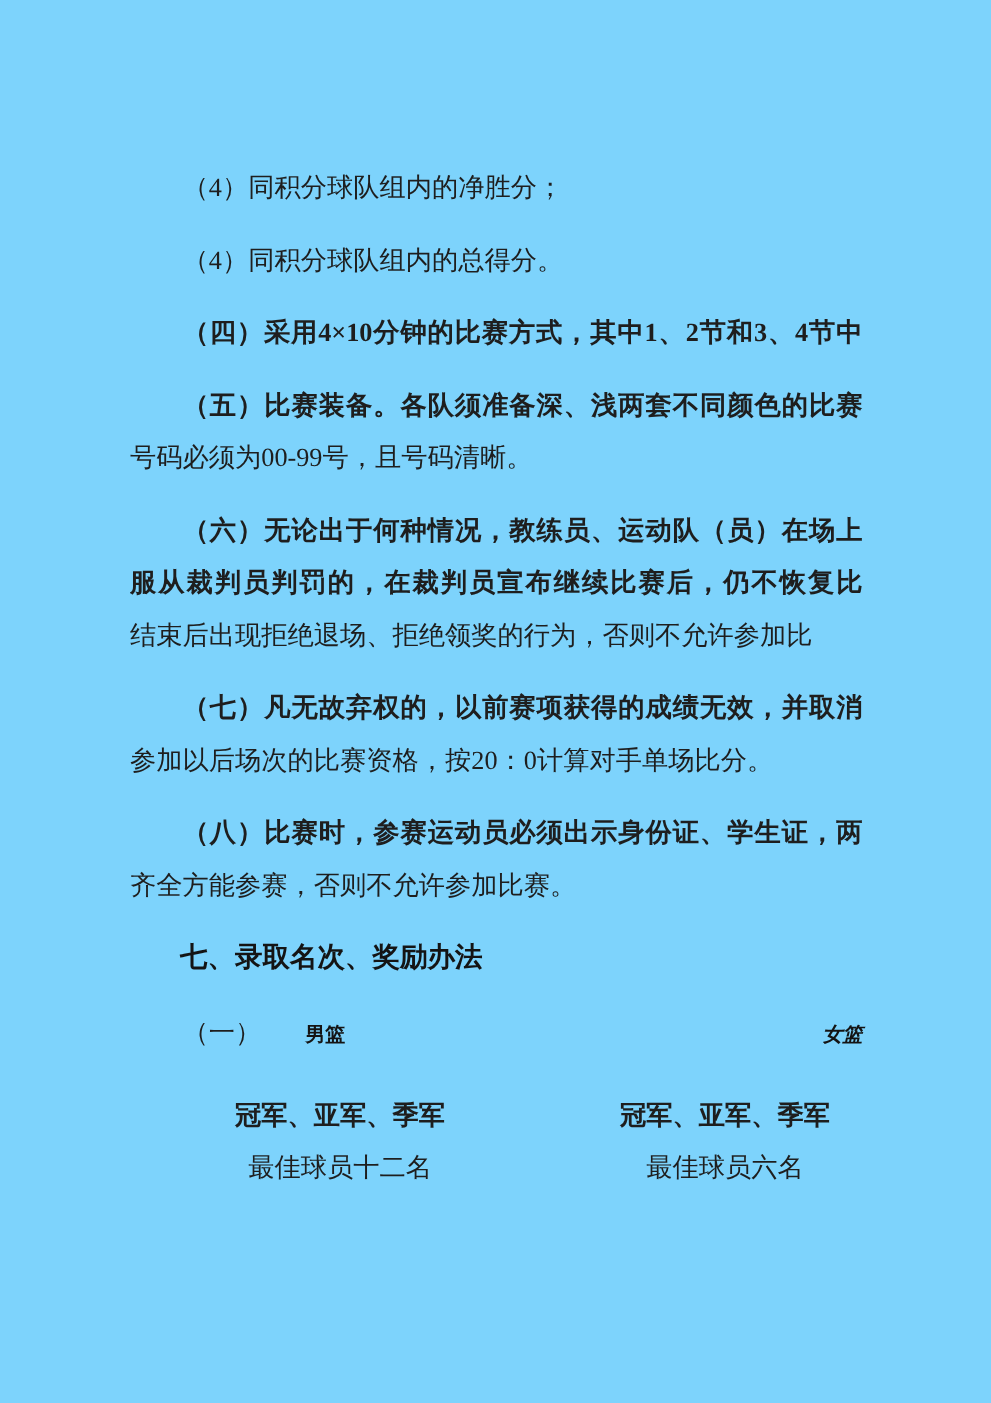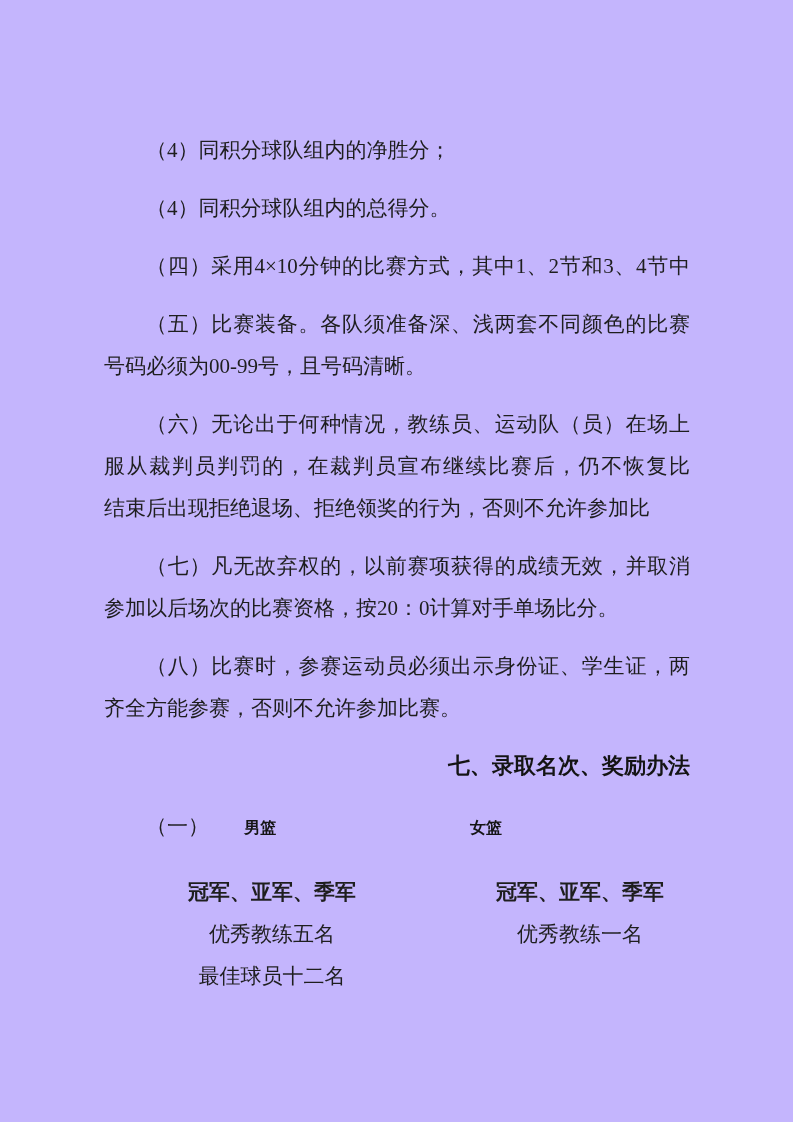--- a/index.html
+++ b/index.html
@@ -5,67 +5,68 @@
   html, body {
     margin: 0;
     padding: 0;
     background: #ffffff;
   }
   .page {
     position: relative;
     width: 793px;
     height: 1122px;
     margin: 0 auto;
-    background: #c4b5fd;
+    background: #7dd3fc;
     color: #1e1e1e;
     box-sizing: border-box;
     padding: 129px 103px 0 104px;
     overflow: hidden;
     font-family: "Liberation Serif", "DejaVu Serif", serif;
   }
   .para { margin: 0; padding: 0; }
   .line {
     font-size: 21px;
     line-height: 42px;
     height: 42px;
     overflow: hidden;
   }
   .j {
     text-align: justify;
     text-align-last: justify;
+    font-weight: bold;
   }
   .ind { text-indent: 42px; }
   .section-heading {
     margin: 0;
     font-family: "Liberation Sans", "DejaVu Sans", sans-serif;
     font-weight: bold;
     font-size: 22px;
     line-height: 42px;
     height: 42px;
     text-indent: 40px;
     color: #141414;
-    text-align: right;
   }
   .award-header-row {
     display: flex;
     margin-top: 18px;
     line-height: 42px;
     height: 42px;
     font-size: 21px;
   }
   .award-header-left {
     width: 336px;
     text-align: left;
     padding-left: 42px;
     box-sizing: border-box;
   }
   .award-header-right {
     flex: 1;
-    text-align: left;
+    text-align: right;
     padding-left: 30px;
+    font-style: italic;
   }
   .gender-label {
     font-family: "Liberation Sans", "DejaVu Sans", sans-serif;
     font-weight: bold;
     font-size: 16px;
     color: #141414;
   }
   .gender-label.men { margin-left: 30px; }
   .award-row {
     display: flex;
@@ -143,22 +144,19 @@
     <div class="award-header-right">
       <span class="gender-label">女篮</span>
     </div>
   </div>
 
   <div class="award-row first">
     <div class="award-cell-left">冠军、亚军、季军</div>
     <div class="award-cell-right">冠军、亚军、季军</div>
   </div>
 
-  <div class="award-row">
-    <div class="award-cell-left">优秀教练五名</div>
-    <div class="award-cell-right">优秀教练一名</div>
-  </div>
 
   <div class="award-row">
     <div class="award-cell-left">最佳球员十二名</div>
+    <div class="award-cell-right">最佳球员六名</div>
   </div>
 
 </div>
 
 </body></html>

